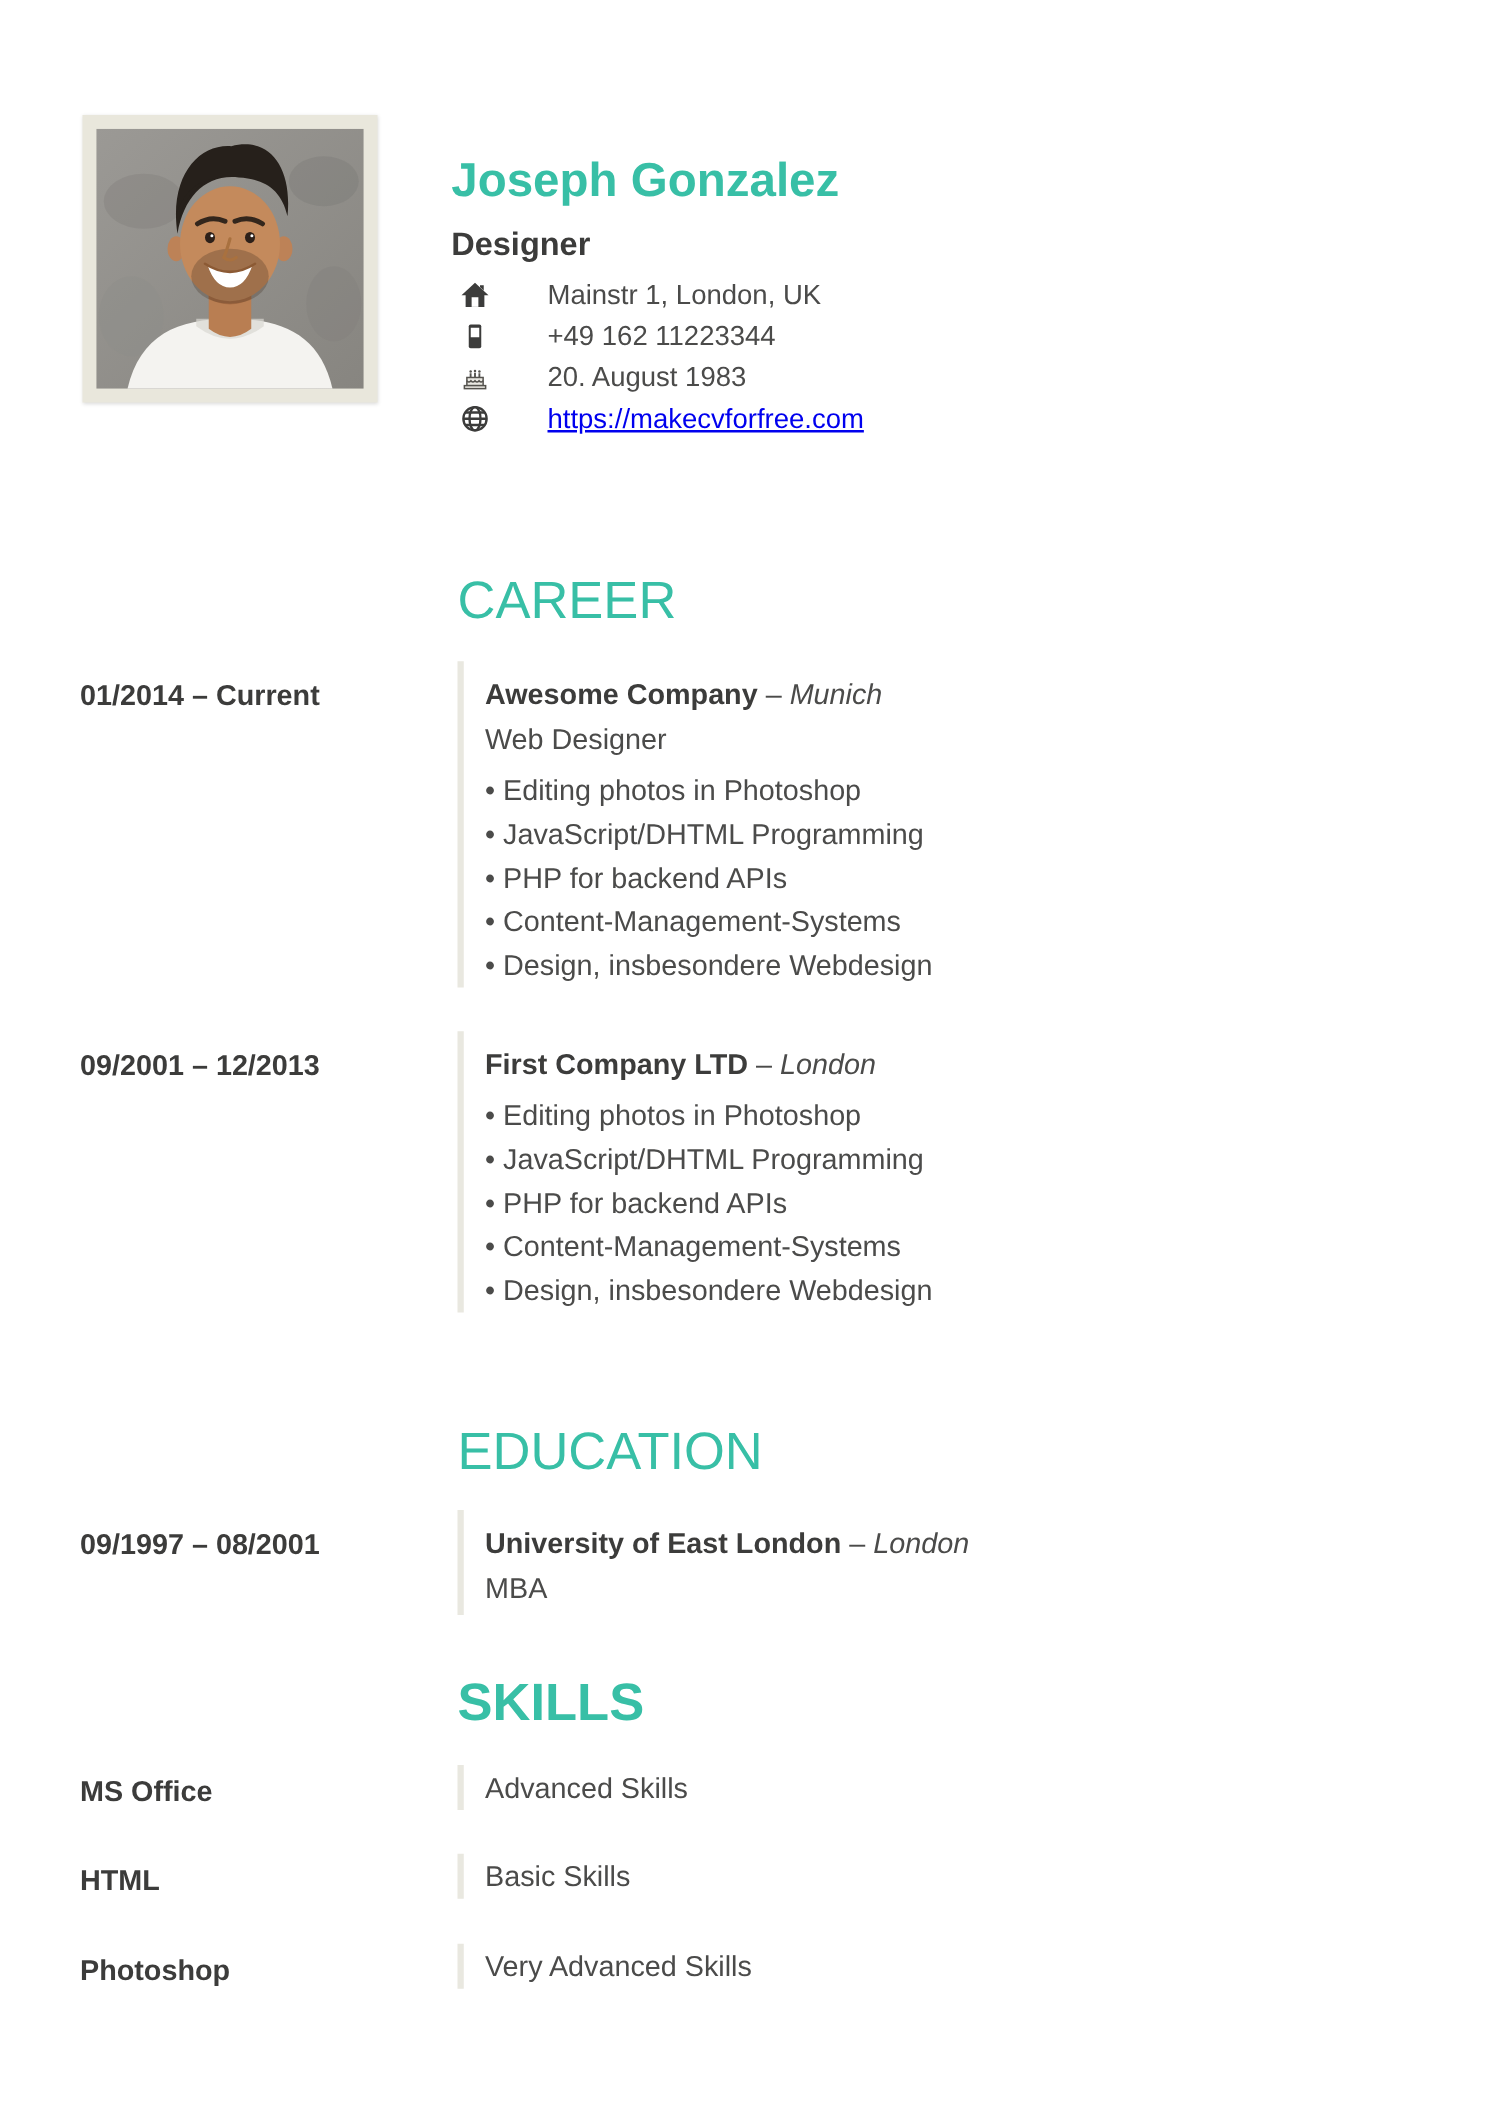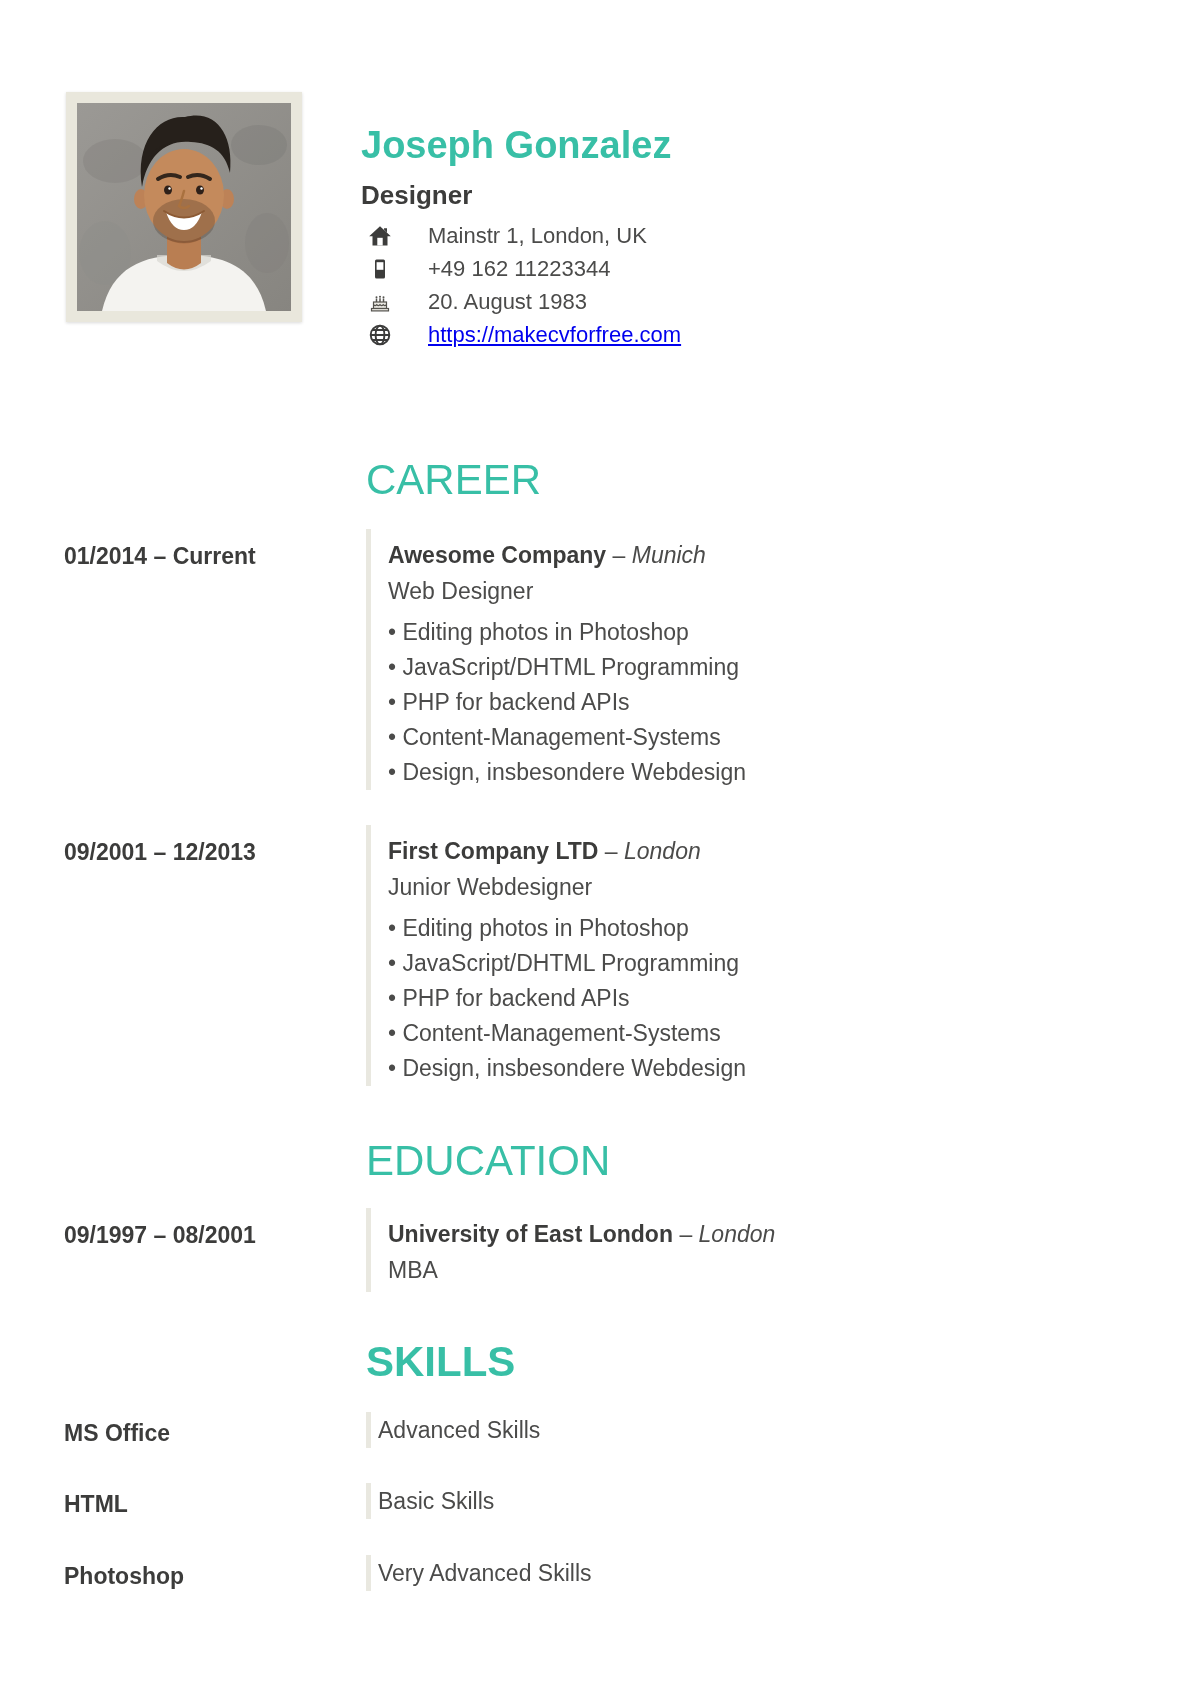--- a/index.html
+++ b/index.html
@@ -16,21 +16,21 @@
   .photo-frame svg { display:block; width:214px; height:208px; }
 
   
   .header-info { position:absolute; left:361px; top:96px; }
   .person-name { font-size:38px; font-weight:bold; color:#38bfa6; line-height:44px;margin-top:27px; }
   .job-title   { font-size:26px; font-weight:bold; color:#3c3c3b; line-height:30px; margin-top:13px; }
   .contacts    { margin-top:9px; }
   .contact-row { display:flex; align-items:center; height:33px; }
   .contact-icon { width:24px; height:24px; margin-left:7px; flex:none; }
   .contact-icon svg { display:block; width:24px; height:24px; }
-  .contact-text { margin-left:36px; font-size:22px; color:#4b4b4a; white-space:nowrap; }
+  .contact-text { margin-left:46px; font-size:22px; color:#4b4b4a; white-space:nowrap; }
   a.contact-link { color:#0000ee; text-decoration:underline; }
 
   
   .section-heading {
     position:absolute; left:366px; margin:0; font-size:42px; font-weight:400;
     color:#38bfa6; line-height:42px;
   }
   #career-heading    { top:459px; }
   #education-heading { top:1140px; }
   #skills-heading    { top:1341px;font-weight:bold; }
@@ -55,21 +55,21 @@
   .entry-bullets li::before { content:"• "; }
 
   
   .skill-row { position:absolute; left:0; width:1191px; }
   .skill-name {
     position:absolute; left:64px; top:6px; font-size:23px; font-weight:bold;
     color:#3c3c3b; line-height:30px;
   }
   .skill-level {
     margin-left:366px; margin-right:80px; border-left:5px solid #e9e8e0;
-    padding-left:7px; height:36px; line-height:36px; font-size:23px; color:#4b4b4a;
+    padding-left:17px; height:36px; line-height:36px; font-size:23px; color:#4b4b4a;
   }
   #skill-row-1 { top:1412px; }
   #skill-row-2 { top:1483px; }
   #skill-row-3 { top:1555px; }
   #career-entry-1   { top:529px; }
   #career-entry-2   { top:825px; }
   #education-entry-1{ top:1208px; }
 </style>
 </head>
 <body>
@@ -201,21 +201,20 @@
   </div>
 
   <div class="entry-row" id="career-entry-2">
     <div class="entry-period">09/2001 – 12/2013</div>
     <div class="entry-content">
       <div class="entry-title-line">
         <span class="entry-company">First Company LTD</span>
         <span class="entry-sep">–</span>
         <span class="entry-location">London</span>
       </div>
-      <div class="entry-role">Junior Webdesigner</div>
       <ul class="entry-bullets">
         <li>Editing photos in Photoshop</li>
         <li>JavaScript/DHTML Programming</li>
         <li>PHP for backend APIs</li>
         <li>Content-Management-Systems</li>
         <li>Design, insbesondere Webdesign</li>
       </ul>
     </div>
   </div>
 

